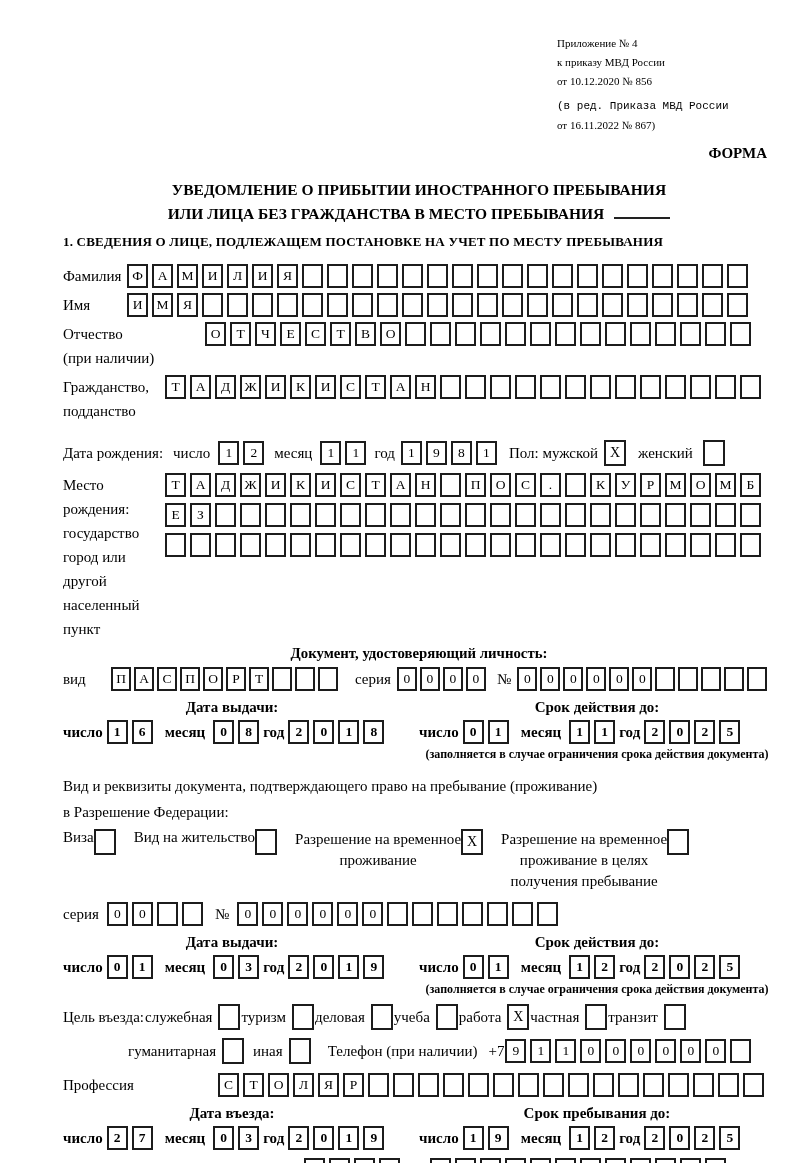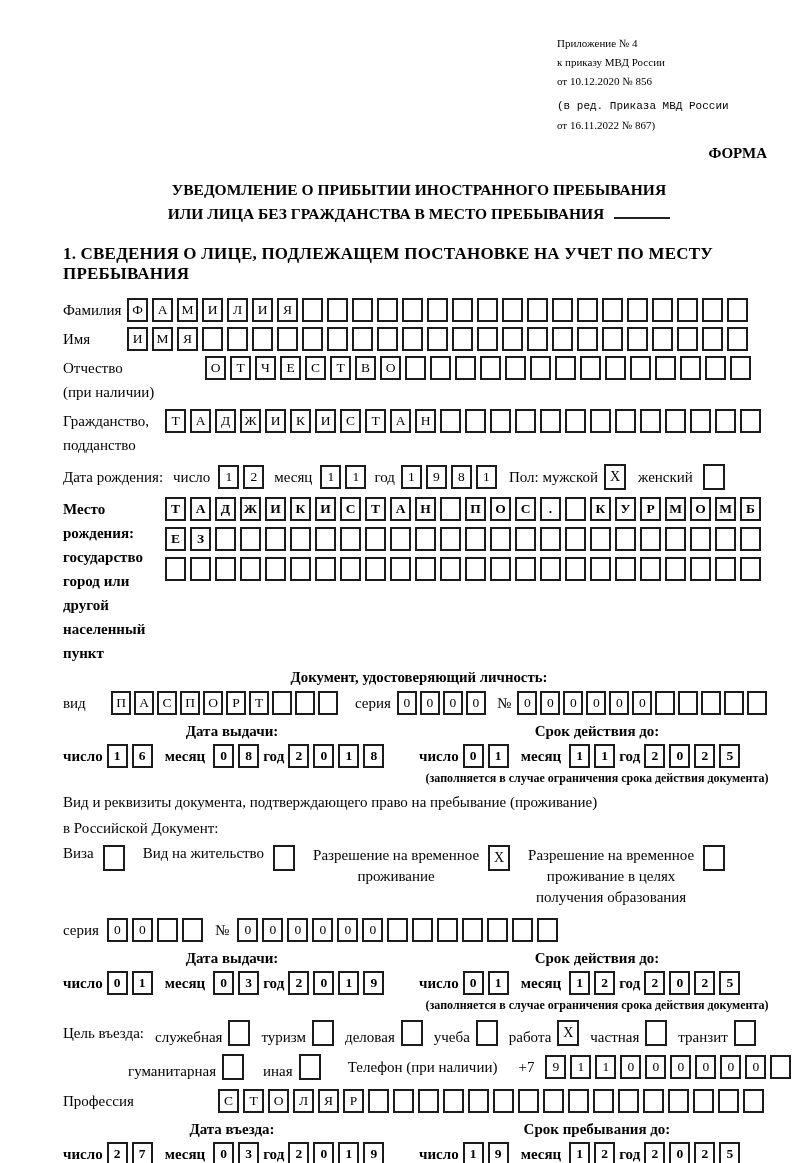--- a/index.html
+++ b/index.html
@@ -11,21 +11,21 @@
   }
   .page { padding:34px 25px 0 63px; }
 
   .header { margin-left:494px; font-size:11px; line-height:19px; }
   .header .gap { margin-top:6px;font-family:Liberation Mono, monospace; }
   .forma { text-align:right; padding-right:8px; font-weight:bold; margin-top:10px; font-size:15px; }
 
   .title { text-align:center; font-weight:bold; font-size:15.5px; line-height:24px; margin-top:16px; }
   .blank-line { display:inline-block; width:56px; border-bottom:2px solid #222; margin-left:10px; height:14px; }
 
-  .section-heading { font-weight:bold; font-size:17px; margin-top:18px; letter-spacing:0.2px; }
+  .section-heading { font-weight:bold; font-size:13px; margin-top:8px; letter-spacing:0.2px; }
 
   .row { display:flex; align-items:flex-start; margin-top:5px; }
   .ai-c { align-items:center; }
   .lbl { flex:none; line-height:24px; }
   .lbl div { line-height:24px; }
   .lbl-inline { flex:none; white-space:nowrap; }
   .w64 { width:64px; } .w102 { width:102px; } .w142 { width:142px; } .w48 { width:48px; } .w155 { width:155px; }
 
   .cells { display:inline-flex; flex:none; }
   .cell {
@@ -46,27 +46,27 @@
 
   .doc-heading { text-align:center; font-weight:bold; margin-top:4px; font-size:14.8px; }
 
   .dates { display:flex; margin-top:7px;font-weight:bold; }
   .dcol { width:338px; flex:none; }
   .dcol.right { margin-left:18px; width:356px; }
   .dhead { text-align:center; line-height:19px; margin-bottom:3px; }
   .dline { display:flex; align-items:center; }
   .dnote { font-size:12px; text-align:center; margin-top:3px; line-height:14px; }
 
-  .para { line-height:26px; margin-top:4px; }
+  .para { line-height:26px; margin-top:12px; }
 
   .options-row { display:flex; align-items:flex-start; margin-top:4px; gap:18px; }
-  .opt { display:flex; align-items:flex-start; gap:9px; }
+  .opt { display:flex; align-items:flex-start; }
   .opt-lines { text-align:center; line-height:21px; }
-  .purpose { display:flex; align-items:center; margin-top:8px; gap:11px; flex-wrap:nowrap; }
-  .pair { display:flex; align-items:flex-end; gap:6px; }
+  .purpose { display:flex; align-items:center; margin-top:8px; gap:1px; flex-wrap:nowrap; }
+  .pair { display:flex; align-items:center; gap:6px; }
   .indent65 { margin-left:65px; }
 
   .ml4{margin-left:4px} .ml6{margin-left:6px} .ml8{margin-left:8px} .ml10{margin-left:10px}
   .ml12{margin-left:12px} .ml14{margin-left:14px} .ml16{margin-left:16px} .ml20{margin-left:20px}
 </style>
 </head>
 <body>
 
 <div class="page">
 
@@ -208,21 +208,21 @@
         <span class="cell"></span>
         <span class="cell"></span>
         <span class="cell"></span>
         <span class="cell"></span>
         <span class="cell"></span>
         <span class="cell"></span>
         <span class="cell"></span>
       </div>
   </div>
 
-  <div class="row ai-c" style="margin-top:7px;">
+  <div class="row ai-c" style="margin-top:17px;">
     <span class="lbl-inline">Дата рождения:</span>
     <span class="lbl-inline ml10">число</span>
     <span class="cells ml8">
         <span class="cell">1</span>
         <span class="cell">2</span>
       </span>
     <span class="lbl-inline ml6">месяц</span>
     <span class="cells ml8">
         <span class="cell">1</span>
         <span class="cell">1</span>
@@ -233,21 +233,21 @@
         <span class="cell">9</span>
         <span class="cell">8</span>
         <span class="cell">1</span>
       </span>
     <span class="lbl-inline ml8">Пол: мужской</span>
     <span class="checkbox ml6">X</span>
     <span class="lbl-inline ml12">женский</span>
     <span class="checkbox ml10"></span>
   </div>
 
-  <div class="row" style="margin-top:7px;font-weight:bold;">
+  <div class="row" style="margin-top:7px;">
     <div class="lbl w102">
       <div>Место рождения:</div>
       <div>государство</div>
       <div>город или другой</div>
       <div>населенный пункт</div>
     </div>
     <div class="stack">
       <div class="cells">
           <span class="cell">Т</span>
           <span class="cell">А</span>
@@ -411,21 +411,21 @@
             <span class="cell">2</span>
             <span class="cell">5</span>
           </span>
       </div>
       <div class="dnote">(заполняется в случае ограничения срока действия документа)</div>
     </div>
   </div>
 
   <div class="para">
     <div>Вид и реквизиты документа, подтверждающего право на пребывание (проживание)</div>
-    <div>в Российской Документ:</div>
+    <div>в Разрешение Федерации:</div>
   </div>
 
   <div class="options-row">
     <div class="opt">
       <span class="lbl-inline">Виза</span>
       <span class="checkbox"></span>
     </div>
     <div class="opt">
       <span class="lbl-inline">Вид на жительство</span>
       <span class="checkbox"></span>
@@ -434,21 +434,21 @@
       <div class="opt-lines">
         <div>Разрешение на временное</div>
         <div>проживание</div>
       </div>
       <span class="checkbox">X</span>
     </div>
     <div class="opt">
       <div class="opt-lines">
         <div>Разрешение на временное</div>
         <div>проживание в целях</div>
-        <div>получения образования</div>
+        <div>получения пребывание</div>
       </div>
       <span class="checkbox"></span>
     </div>
   </div>
 
   <div class="row ai-c" style="margin-top:10px;">
     <span class="lbl-inline">серия</span>
     <span class="cells ml8">
         <span class="cell">0</span>
         <span class="cell">0</span>

